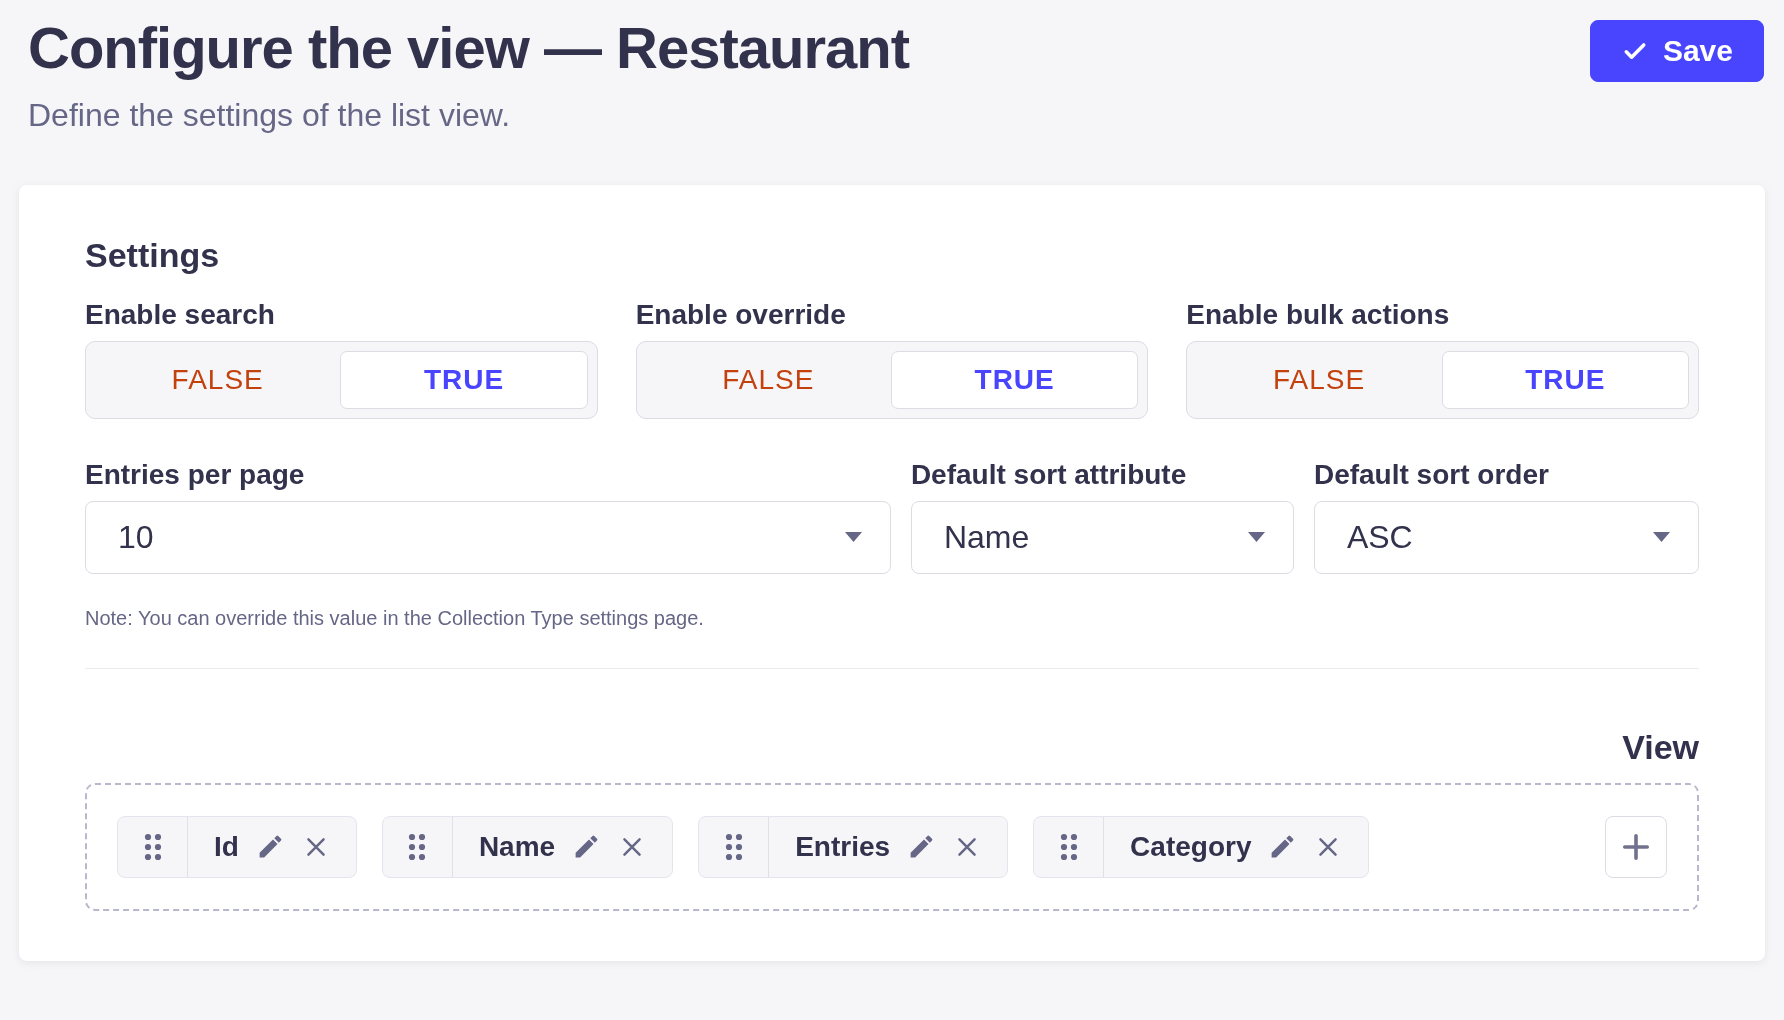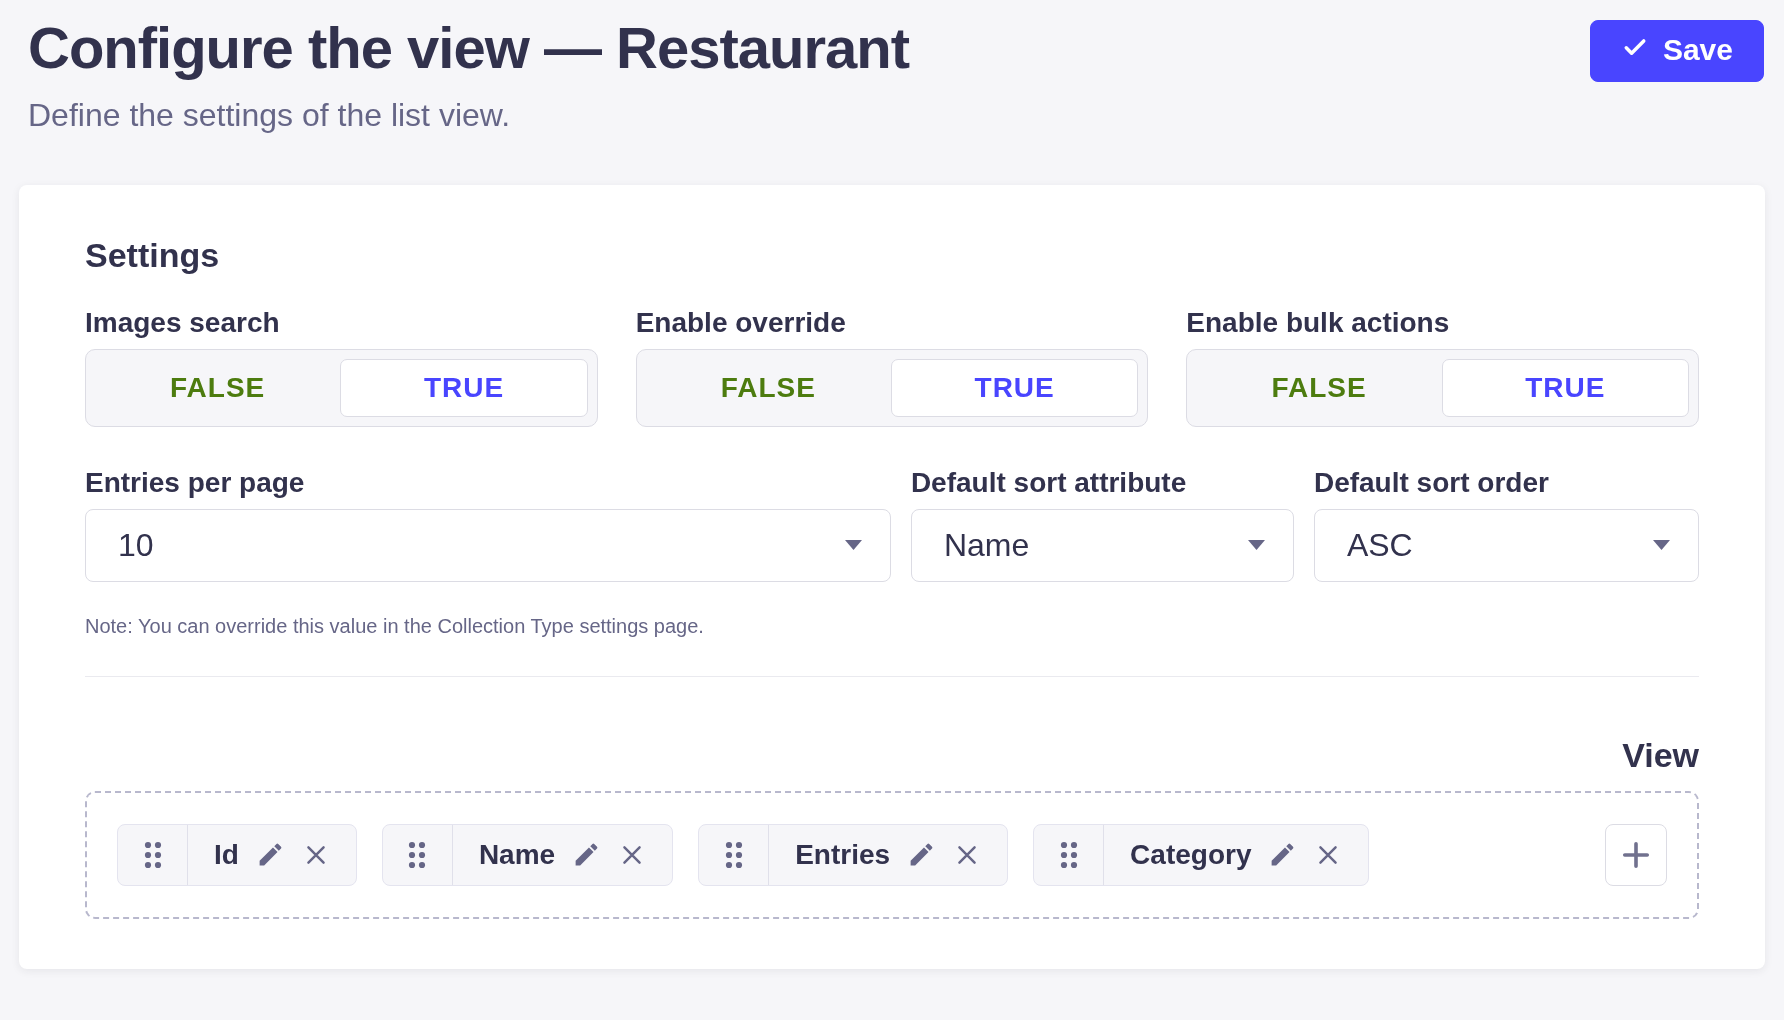--- a/index.html
+++ b/index.html
@@ -25,28 +25,28 @@
     line-height: 1.05;
   }
   .page-subtitle {
     margin-top: 18px;
     font-size: 32px;
     font-weight: 400;
     color: #666687;
   }
   .save-btn {
     display: flex;
-    align-items: flex-start;
+    align-items: center;
     gap: 14px;
     background: #4945ff;
     color: #ffffff;
     border: 1px solid #4945ff;
     border-radius: 8px;
     height: 62px;
-    padding: 12px 30px;
+    padding: 4px 30px;
     font-family: inherit;
     font-size: 30px;
     font-weight: 600;
     cursor: pointer;
     margin-top: 2px;
   }
 
   
   .card {
     margin: 51px 19px 0 19px;
@@ -54,21 +54,21 @@
     border-radius: 8px;
     box-shadow: 0 2px 8px rgba(33, 33, 52, 0.08);
     padding: 50px 66px 50px 66px;
   }
   .section-title {
     font-size: 34px;
     font-weight: 600;
     color: #32324d;
     line-height: 40px;
   }
-  .section-title.settings { margin-bottom: 32px; }
+  .section-title.settings { margin-bottom: 24px; }
   .section-title.view { margin-bottom: 16px; text-align: right; }
 
   .field-label {
     display: block;
     font-size: 28px;
     font-weight: 600;
     color: #32324d;
     line-height: 32px;
     margin-bottom: 10px;
   }
@@ -90,22 +90,22 @@
   .toggle-option {
     flex: 1;
     display: flex;
     align-items: center;
     justify-content: center;
     font-family: inherit;
     font-size: 28px;
     letter-spacing: 1px;
     background: transparent;
     border: none;
-    color: #4d7c0f;
-    font-weight: 700;
+    color: #c2410c;
+    font-weight: 400;
     cursor: pointer;
     border-radius: 7px;
   }
   .toggle-option.selected {
     background: #ffffff;
     border: 1px solid #dcdce4;
     color: #4945ff;
     font-weight: 700;
   }
 
@@ -224,21 +224,21 @@
   </button>
 </header>
 
 <main class="card">
 
   <h2 class="section-title settings">Settings</h2>
 
   <div class="toggles-row">
 
     <div>
-      <label class="field-label">Images search</label>
+      <label class="field-label">Enable search</label>
       <div class="toggle-group">
         <button class="toggle-option">FALSE</button>
         <button class="toggle-option selected">TRUE</button>
       </div>
     </div>
 
     <div>
       <label class="field-label">Enable override</label>
       <div class="toggle-group">
         <button class="toggle-option">FALSE</button>

